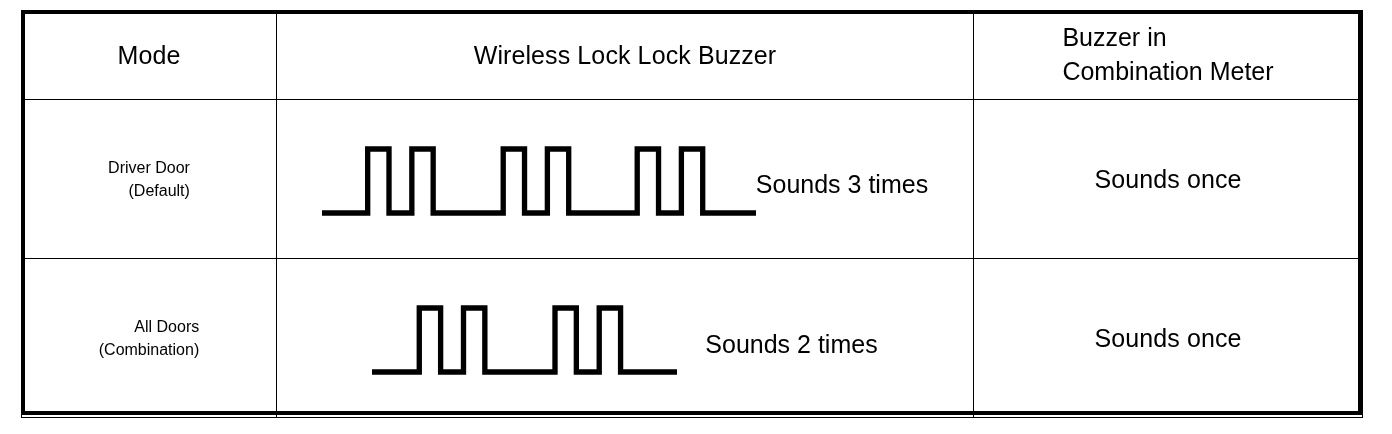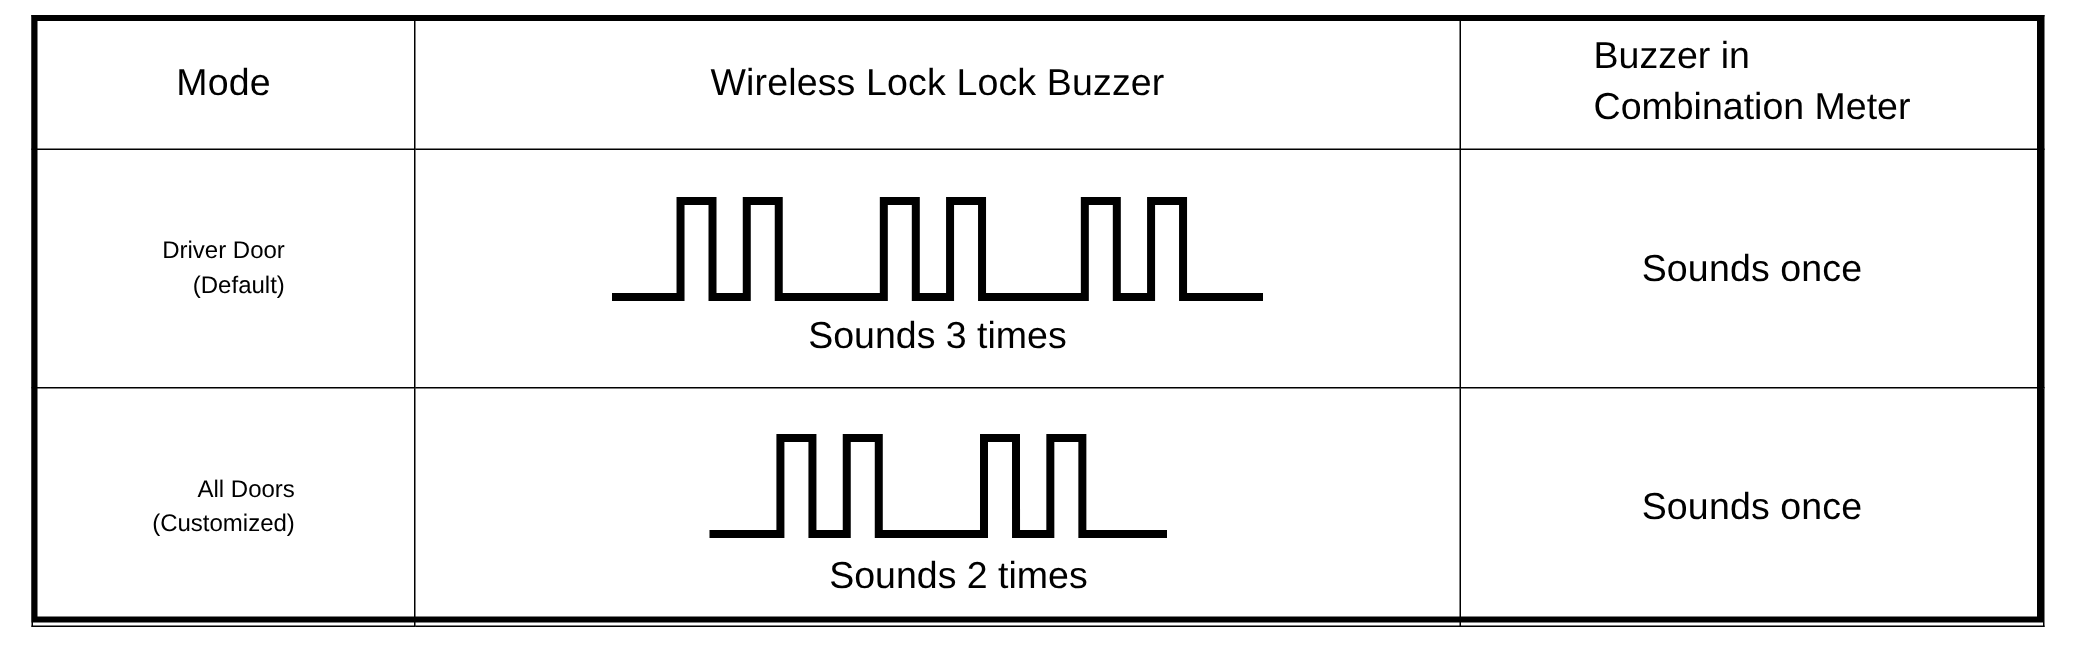--- a/index.html
+++ b/index.html
@@ -91,21 +91,21 @@
   .head-two-line span {
     text-align: left;
     font-size: 25px;
     line-height: 1.35;
     white-space: pre-line;
   }
 
   
   .wave-cell-inner {
     display: flex;
-    flex-direction: column;
+    flex-direction: row;
     align-items: center;
     justify-content: center;
     height: 100%;
     padding-top: 4px;
     box-sizing: border-box;
   }
   .wave-svg {
     display: block;
   }
   .wave-caption {
@@ -164,21 +164,21 @@
         </td>
         <td>
           <div class="cell-center">Sounds once</div>
         </td>
       </tr>
 
       <tr class="row-body r2">
         <td>
           <div class="cell-left-block">
             <div class="left-text">All Doors
-(Customized)</div>
+(Combination)</div>
           </div>
         </td>
         <td>
           <div class="wave-cell-inner">
             <svg class="wave-svg" width="305" height="80" viewBox="0 0 400 100" preserveAspectRatio="xMidYMid meet">
               <polyline fill="none" stroke="#000000" stroke-width="7" stroke-linecap="square" stroke-linejoin="miter" points="0,92 62,92 62,8 90,8 90,92 120,92 120,8 148,8 148,92
                                 240,92 240,8 268,8 268,92 298,92 298,8 326,8 326,92
                                 400,92"></polyline>
             </svg>
             <div class="wave-caption">Sounds 2 times</div>

